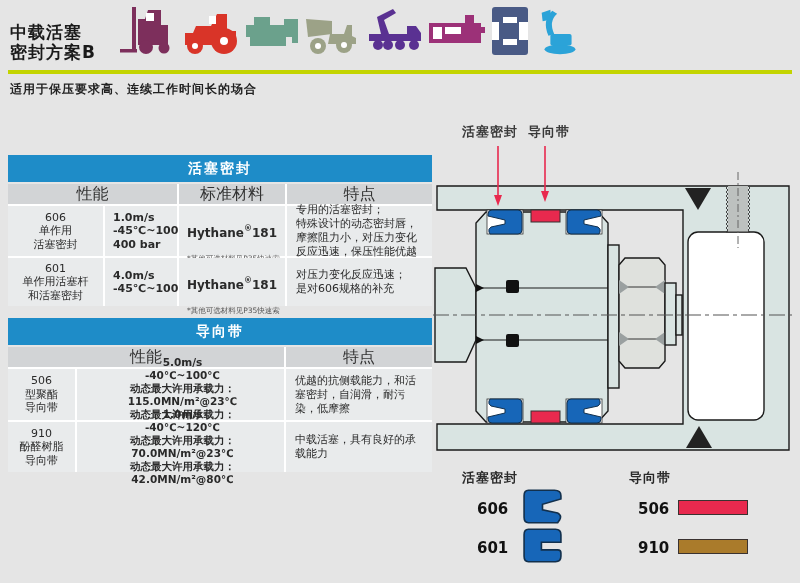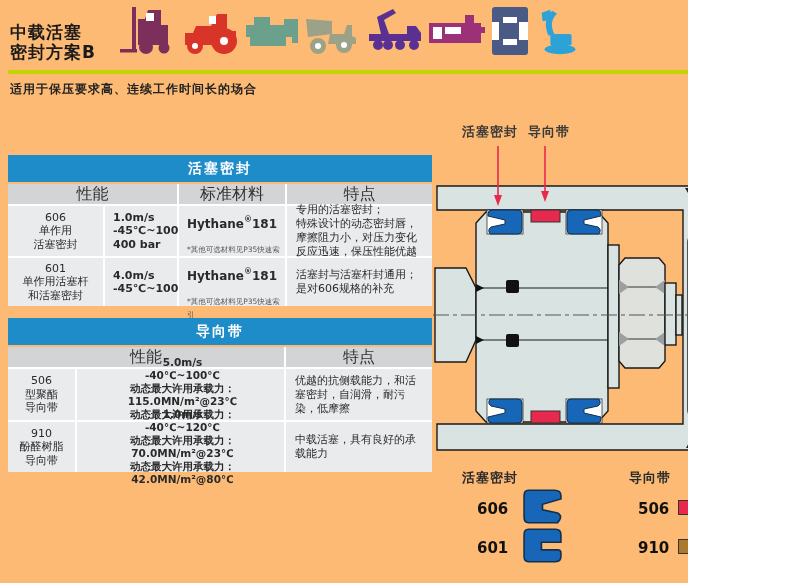--- a/index.html
+++ b/index.html
@@ -1,16 +1,16 @@
 <!DOCTYPE html>
 <html style="--header_blue: #1e8cc8; --subheader_gray: #d2d4d6; --row_gray: #e9ebec; --accent_green: #c3d400; --seal_blue: #1766b8; --band_red: #e8294e; --band_brown: #aa7b2b; --diagram_body: #d9e4e2; --arrow_red: #e8294e;"><head>
 <meta charset="utf-8">
 <style>
   html,body{margin:0;padding:0;background:#fff;}
-  .page{position:relative;width:688px;height:583px;background:#fdba74;overflow:hidden;
+  .page{position:relative;width:800px;height:583px;background:#e5e5e5;overflow:hidden;
         font-family:"DejaVu Sans","Liberation Sans",sans-serif;color:#222;}
   .abs{position:absolute;}
 
   
   .title{left:10px;top:22px;font-size:17px;line-height:20px;font-weight:bold;color:#1a1a1a;letter-spacing:1px;}
   .greenline{left:8px;top:70px;width:784px;height:4px;background:var(--accent_green,#c3d400);}
   .subtitle{left:10px;top:81px;font-size:12px;font-weight:600;color:#222;letter-spacing:1px;}
   .vicon{top:7px;height:48px;}
 
   
@@ -20,21 +20,21 @@
   .grid{display:grid;gap:2px;background:#fff;}
   .t1{grid-template-columns:95px 72px 106px 145px;grid-template-rows:20px 50px 48px;}
   .t2{grid-template-columns:67px 207px 146px;grid-template-rows:20px 51px 50px;}
   .th{background:var(--subheader_gray,#d2d4d6);color:#333;font-size:16px;display:flex;align-items:center;justify-content:center;}
   .span2{grid-column:span 2;}
   .td{background:var(--row_gray,#e9ebec);font-size:11px;color:#2a2a2a;display:flex;flex-direction:column;justify-content:center;white-space:pre-line;line-height:13.5px;}
   .td.center{align-items:center;text-align:center;}
   .td.left{padding-left:8px;padding-right:4px;}
   .td.bold{font-weight:600;}
   .td.feat{line-height:14px;padding-left:9px;padding-right:6px;}
-  .td.mat{justify-content:flex-start;padding-top:7px;}
+  .td.mat{justify-content:flex-start;padding-top:16px;}
   .mat-line{font-size:12px;font-weight:600;}
   .sup{font-size:8px;vertical-align:6px;}
   .mat-note{font-size:7.5px;color:#555;margin-top:11px;}
   .t2 .td.left{font-size:10.5px;line-height:13px;text-align:center;}
 
   
   .diag-label{font-size:13px;font-weight:bold;color:#3a3a3a;letter-spacing:1px;}
   .leg-title{font-size:13px;font-weight:bold;color:#2a2a2a;letter-spacing:1px;}
   .leg-code{font-size:15px;font-weight:bold;color:#111;}
   .band-swatch{height:13px;width:68px;border:1.5px solid #3a3230;}
@@ -151,21 +151,21 @@
 
       <div class="td center">601
 单作用活塞杆
 和活塞密封</div>
       <div class="td left bold">4.0m/s
 -45℃~100℃</div>
       <div class="td left mat">
         <div class="mat-line"><span>Hythane</span><span class="sup">®</span><span>181</span></div>
         <div class="mat-note">*其他可选材料见P35快速索引</div>
       </div>
-      <div class="td feat">活塞封与活塞杆封通用；
+      <div class="td feat">对压力变化反应迅速；
 是对606规格的补充</div>
     </div>
   </div>
 
   <div class="tbl" style="top:318px">
     <div class="tbl-title">导向带</div>
     <div class="grid t2">
       <div class="th span2">性能</div>
       <div class="th">特点</div>
 

